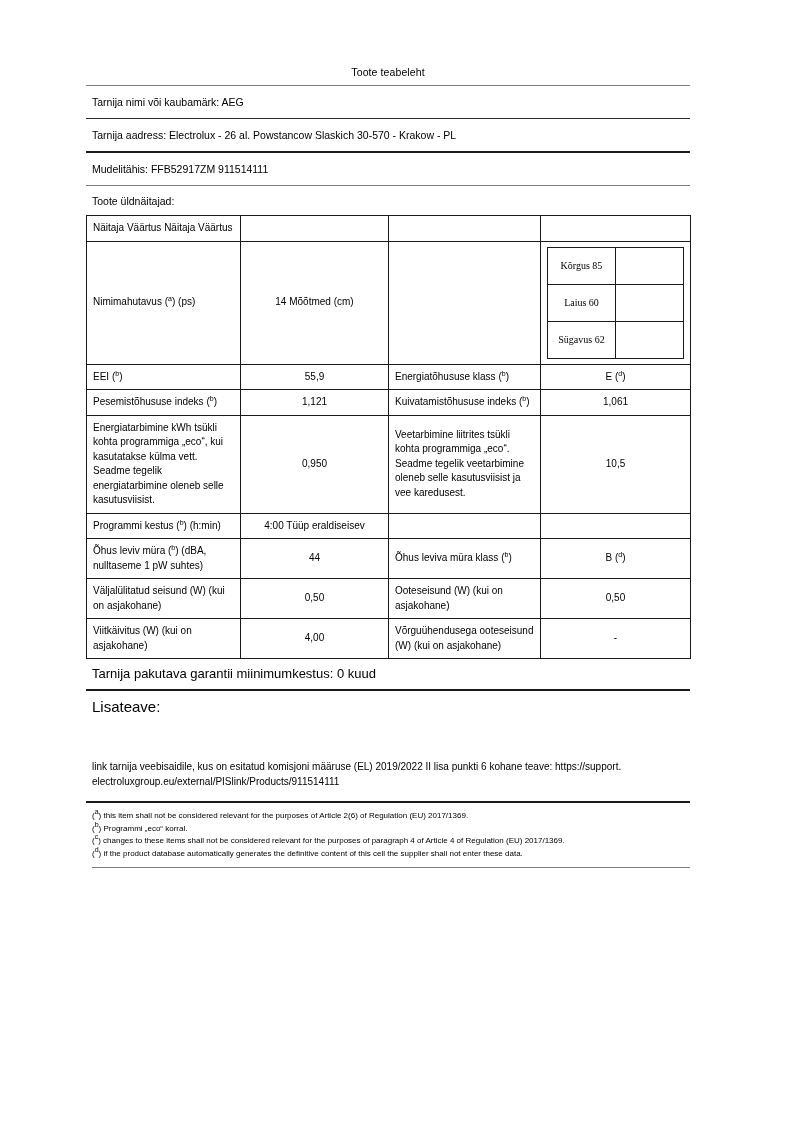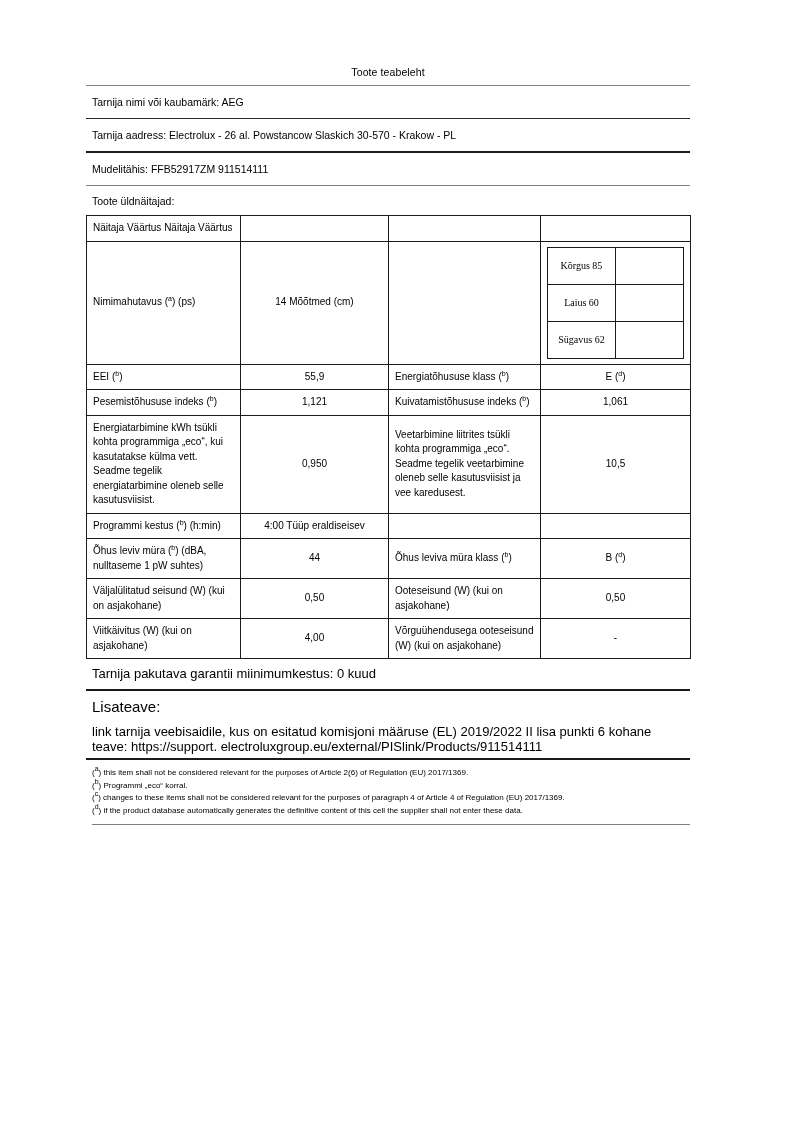--- a/index.html
+++ b/index.html
@@ -111,23 +111,24 @@
     font-size: 13px;
     line-height: 14px;
     padding: 8px 0 8px 6px;
   }
   .extra-label {
     font-size: 15px;
     line-height: 14px;
     padding: 9px 0 4px 6px;
   }
   .extra-body {
-    font-size: 13px;
+    font-size: 10px;
     line-height: 15px;
-    padding: 6px 0 4px 6px;
+    padding: 6px 0 12px 6px;
+    margin-top: 35px;
   }
   .notes {
     padding: 7px 0 0 6px;
   }
   .note {
     font-size: 8px;
     line-height: 12.5px;
     white-space: nowrap;
   }
   .notes-rule {

